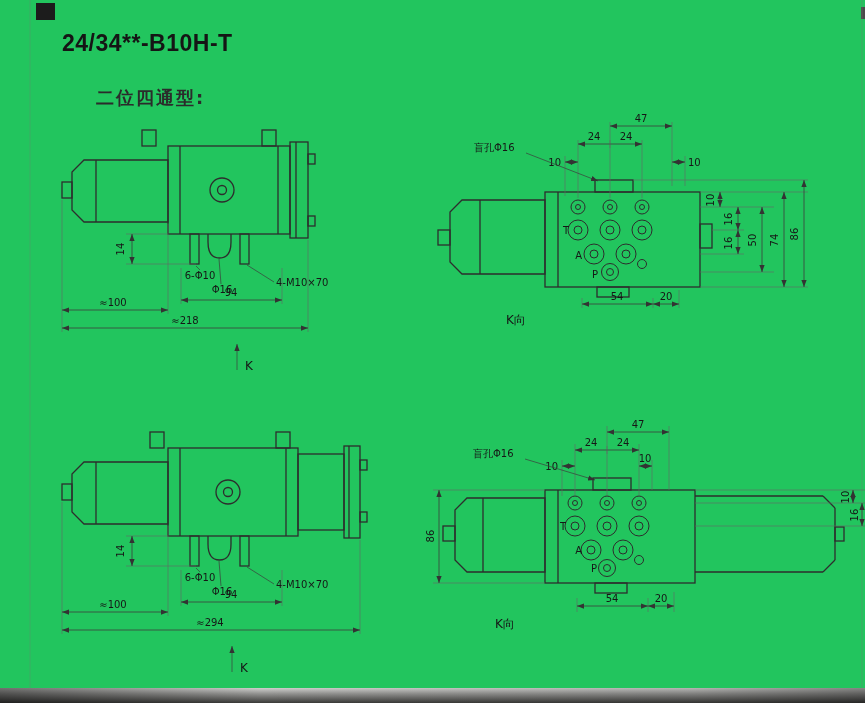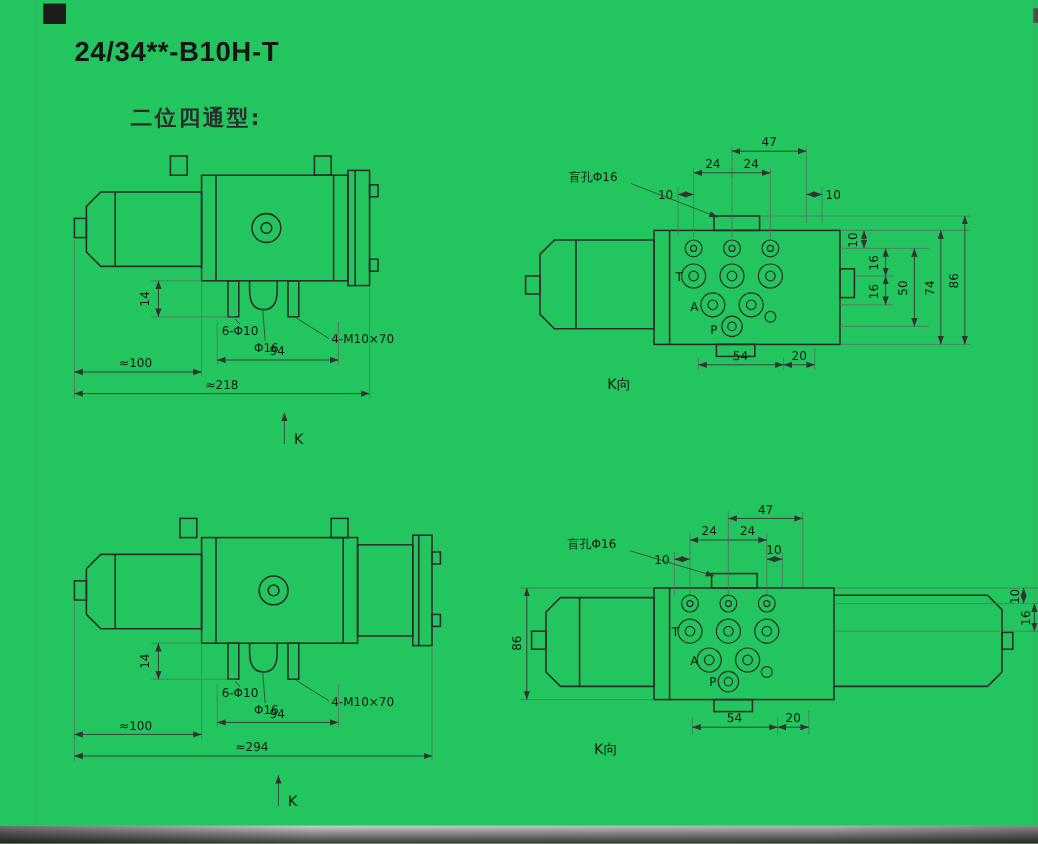--- a/index.html
+++ b/index.html
@@ -1,19 +1,19 @@
 <!DOCTYPE html>
 <html><head>
 <meta charset="utf-8">
 <style>
   * { box-sizing: border-box; }
   body { margin:0; background:#d8d8d8; font-family:"DejaVu Sans",sans-serif; }
   .page { position:relative; width:865px; height:703px; background:#22c55e; overflow:hidden; }
   .title { position:absolute; left:62px; top:30px; font:700 23px "Liberation Sans",sans-serif; color:#151515; letter-spacing:.5px; }
-  .section-label { position:absolute; font:700 18px "DejaVu Sans",sans-serif; color:#2b2b2b; letter-spacing:2px;margin-left:13px; }
+  .section-label { position:absolute; font:700 18px "DejaVu Sans",sans-serif; color:#2b2b2b; letter-spacing:2px; }
   #sec1 { left:96px; top:86px; }
   #sec2 { left:94px; top:360px; }
   .drawing { position:absolute; }
   .o  { fill:none; stroke:#2d2d2d; stroke-width:1.3; }
   .o2 { fill:none; stroke:#2d2d2d; stroke-width:1; }
   .ext { stroke:#666; stroke-width:.6; }
   .dim { stroke:#3c3c3c; stroke-width:.8; marker-start:url(#ar); marker-end:url(#ar); }
   .ld  { stroke:#3c3c3c; stroke-width:.7; fill:none; }
   .t  { font:10px "DejaVu Sans",sans-serif; fill:#161616; }
   .tb { font:12px "DejaVu Sans",sans-serif; fill:#161616; }

